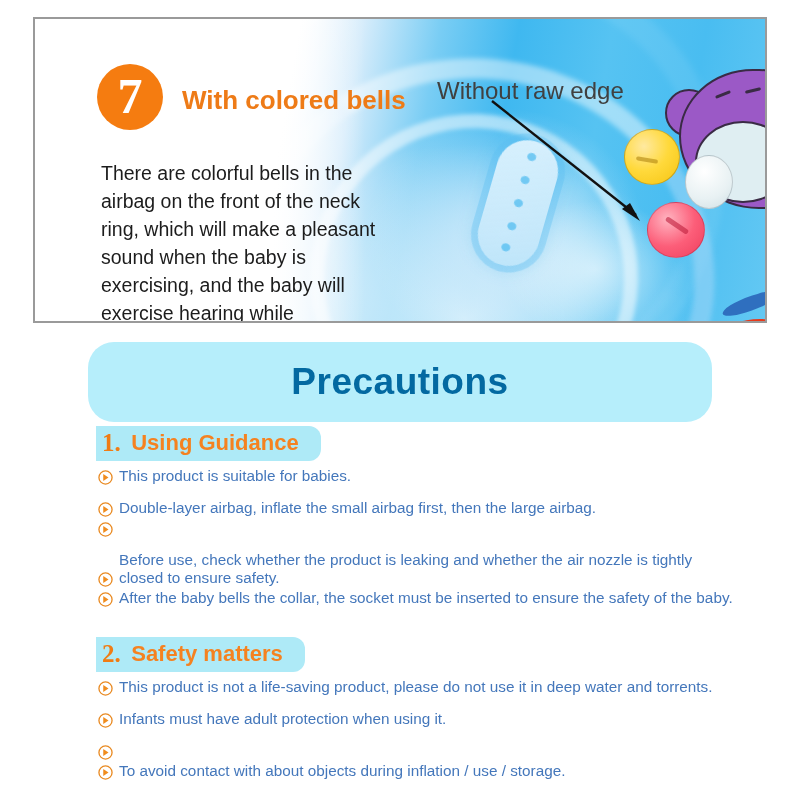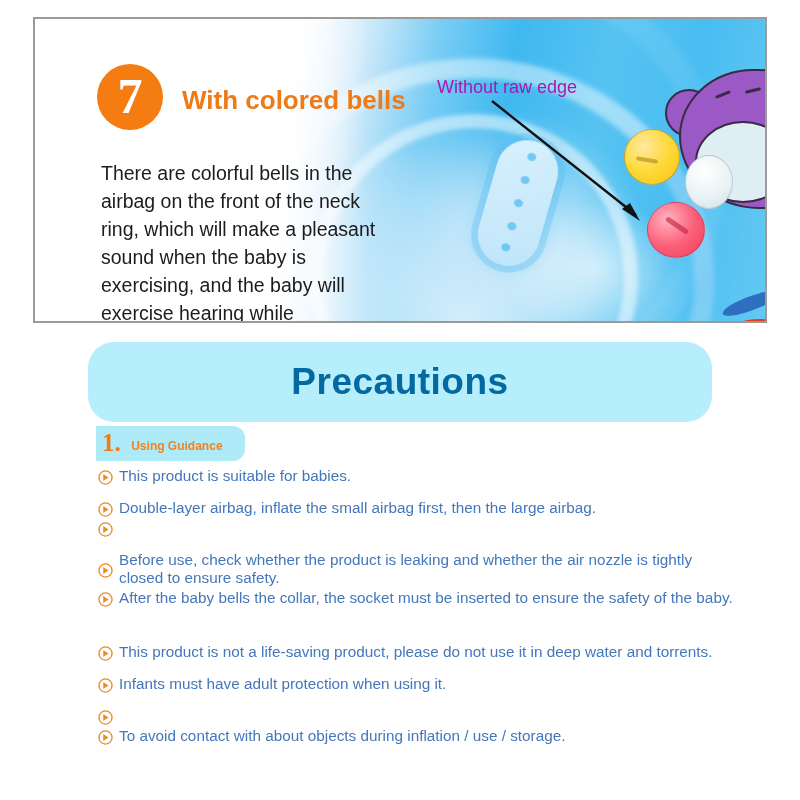--- a/index.html
+++ b/index.html
@@ -233,22 +233,22 @@
     position: absolute;
     left: 66px; top: 140px;
     width: 290px;
     font-size: 19.5px;
     line-height: 28px;
     color: #1c1c1c;
   }
   .raw-edge-label {
     position: absolute;
     left: 402px; top: 58px;
-    font-size: 18px;
-    color: #a21caf;
+    font-size: 24px;
+    color: #404040;
     white-space: nowrap;
     text-align: center;
   }
   .pointer-arrow {
     position: absolute;
     left: 455px; top: 80px;
     width: 160px;
     height: 130px;
     overflow: visible;
   }
@@ -284,30 +284,30 @@
     white-space: nowrap;
   }
   .sec-num {
     font-size: 25px;
     font-weight: bold;
     color: #f07c14;
     font-family: "Liberation Serif", serif;
     vertical-align: -1px;
   }
   .sec-label {
-    font-size: 12px;
+    font-size: 22px;
     font-weight: bold;
     color: #f58220;
     margin-left: 6px;
   }
 
   .bullets { margin-top: 6px; }
   .bullet {
     display: flex;
-    align-items: center;
+    align-items: flex-end;
     padding: 0 0 0 98px;
     margin-bottom: 7px;
   }
   .bullet-icon {
     flex: 0 0 auto;
     width: 15px; height: 15px;
     margin-top: 3px;
     margin-right: 6px;
   }
   .bullet-text {
@@ -414,20 +414,24 @@
       <svg class="bullet-icon" viewBox="0 0 16 16">
         <circle cx="8" cy="8" r="7" fill="none" stroke="#e98a22" stroke-width="1.4"></circle>
         <polygon points="5.6,4.2 11.2,8 5.6,11.8" fill="#f08c1e"></polygon>
       </svg>
       <span class="bullet-text">After the baby bells the collar, the socket must be inserted to ensure the safety of the baby.</span>
     </div>
   </div>
 </div>
 
 <div class="section sec-2">
+  <div class="sec-head">
+    <span class="sec-num">2.</span>
+    <span class="sec-label">Safety matters</span>
+  </div>
   <div class="bullets">
     <div class="bullet b-gap">
       <svg class="bullet-icon" viewBox="0 0 16 16">
         <circle cx="8" cy="8" r="7" fill="none" stroke="#e98a22" stroke-width="1.4"></circle>
         <polygon points="5.6,4.2 11.2,8 5.6,11.8" fill="#f08c1e"></polygon>
       </svg>
       <span class="bullet-text">This product is not a life-saving product, please do not use it in deep water and torrents.</span>
     </div>
     <div class="bullet b-gap">
       <svg class="bullet-icon" viewBox="0 0 16 16">

